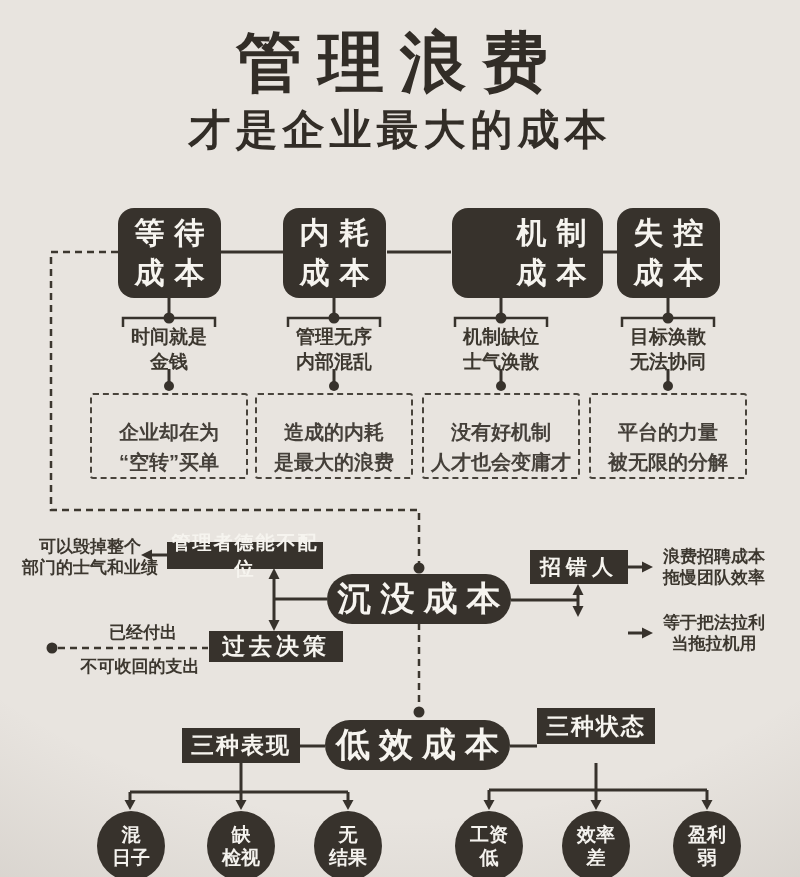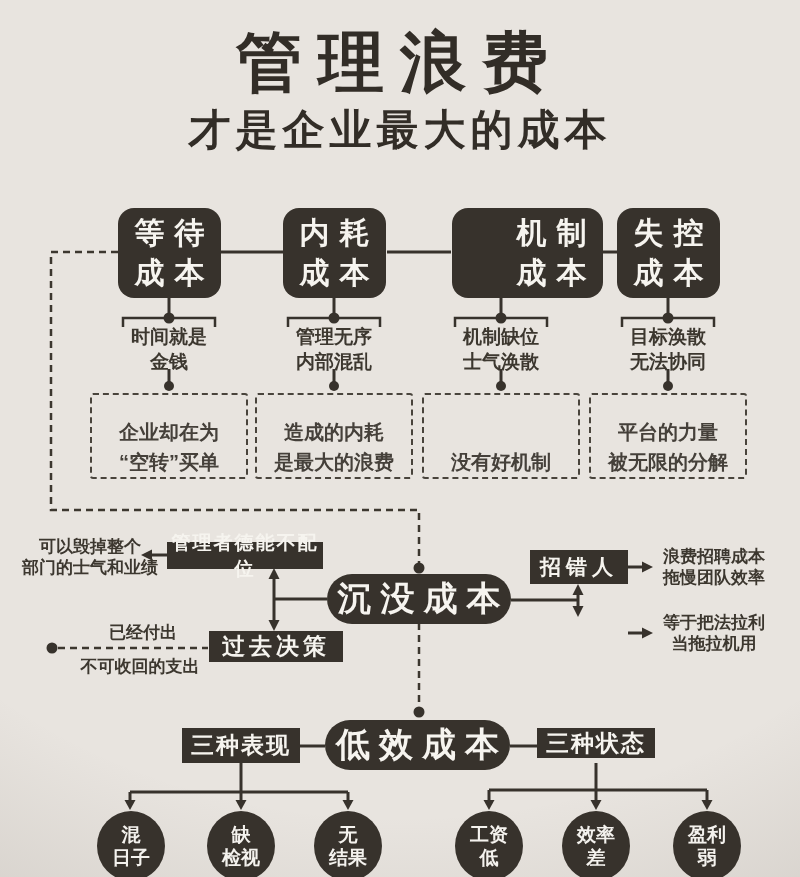--- a/index.html
+++ b/index.html
@@ -200,20 +200,21 @@
   <div class="abs detail-box" style="left:90px;top:393px;">
     <div>企业却在为</div>
     <div>“空转”买单</div>
   </div>
   <div class="abs detail-box" style="left:255px;top:393px;">
     <div>造成的内耗</div>
     <div>是最大的浪费</div>
   </div>
   <div class="abs detail-box" style="left:422px;top:393px;">
     <div>没有好机制</div>
+    <div>人才也会变庸才</div>
   </div>
   <div class="abs detail-box" style="left:589px;top:393px;">
     <div>平台的力量</div>
     <div>被无限的分解</div>
   </div>
 
   <div class="abs mini-box" style="left:167px;top:542px;width:156px;height:27px;font-size:19px;letter-spacing:2px;">管理者德能不配位</div>
 
   <div class="abs annot" style="left:14px;top:536px;width:152px;font-size:17px;">
     <div>可以毁掉整个</div>
@@ -235,21 +236,21 @@
 
   <div class="abs annot" style="left:652px;top:612px;width:124px;">
     <div>等于把法拉利</div>
     <div>当拖拉机用</div>
   </div>
 
   <div class="abs pill" style="left:325px;top:720px;width:185px;height:50px;">低效成本</div>
 
   <div class="abs mini-box" style="left:182px;top:728px;width:118px;height:35px;font-size:23px;letter-spacing:2px;">三种表现</div>
 
-  <div class="abs mini-box" style="left:537px;top:728px;width:118px;height:30px;font-size:23px;letter-spacing:2px;">三种状态</div>
+  <div class="abs mini-box" style="left:537px;top:708px;width:118px;height:36px;font-size:23px;letter-spacing:2px;">三种状态</div>
 
   <div class="abs bubble" style="left:97px;top:811px;">
     <span>混</span>
     <span>日子</span>
   </div>
   <div class="abs bubble" style="left:207px;top:811px;">
     <span>缺</span>
     <span>检视</span>
   </div>
   <div class="abs bubble" style="left:314px;top:811px;">

